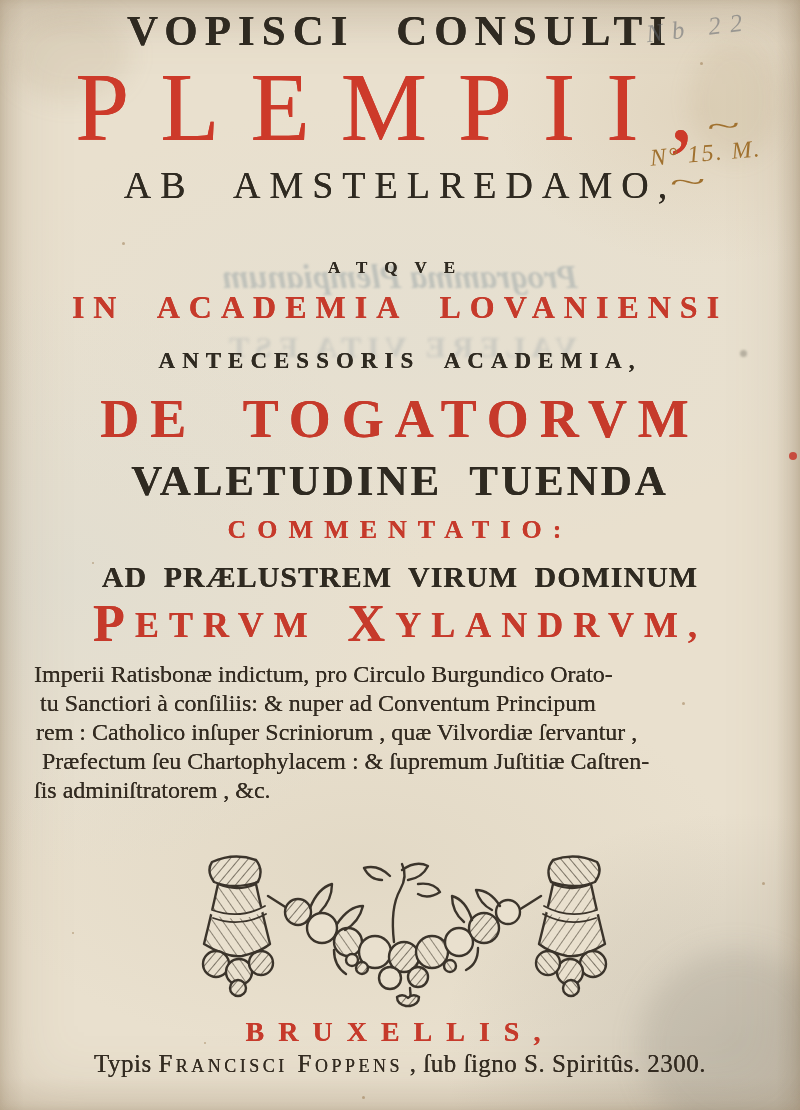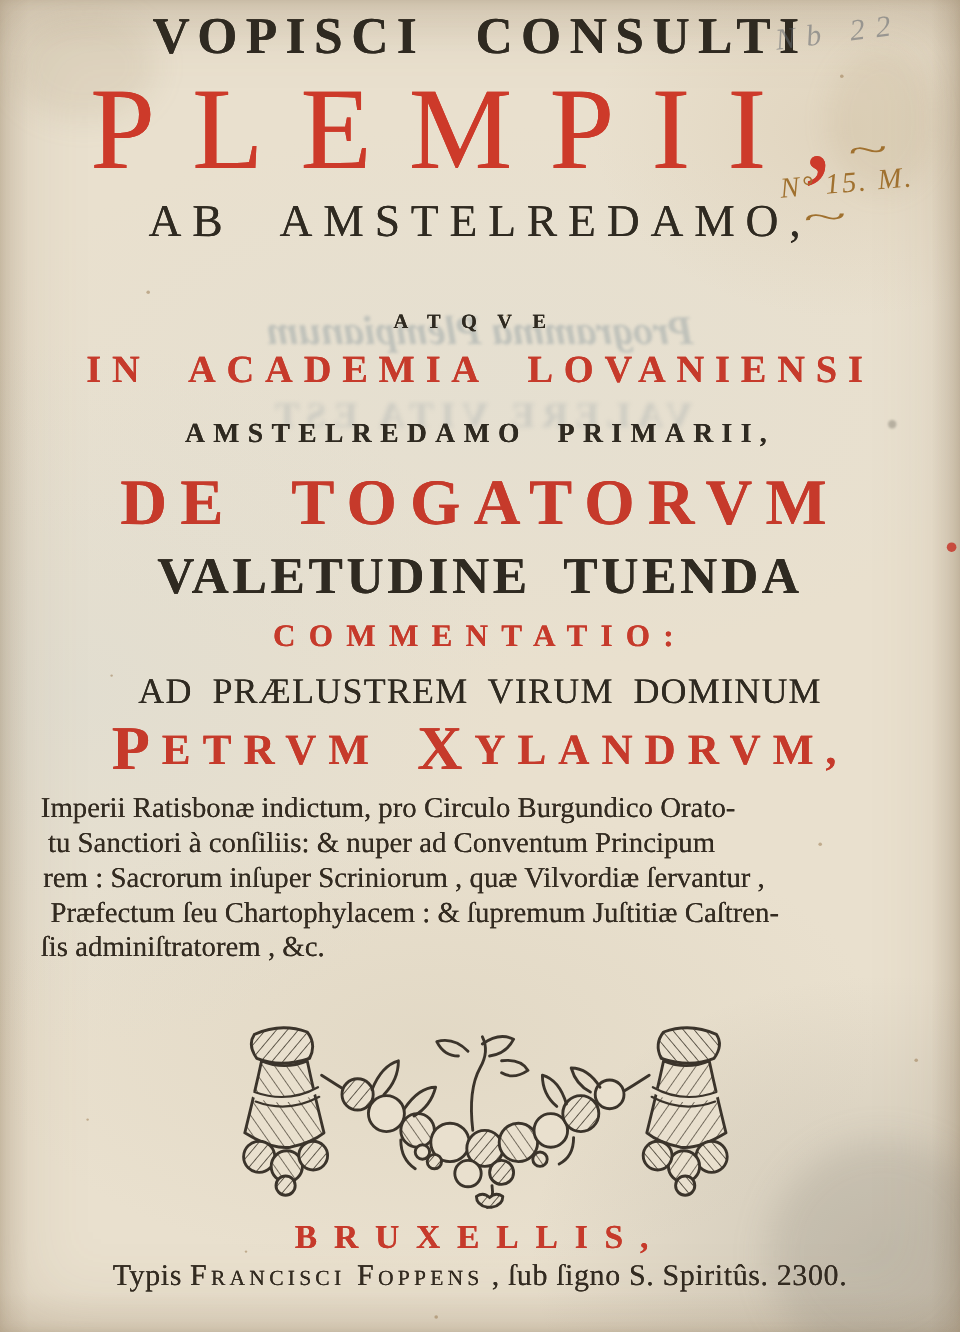--- a/index.html
+++ b/index.html
@@ -33,21 +33,21 @@
   .author-prefix{top:6px;font-size:43px;font-weight:bold;letter-spacing:7px;word-spacing:24px;}
   .author-surname{top:52px;font-size:97px;font-weight:normal;letter-spacing:31px;color:#cd3a2a;}
   .origin{top:163px;font-size:38px;font-weight:normal;letter-spacing:9px;word-spacing:22px;}
   .profession{top:215px;font-size:26px;font-weight:bold;letter-spacing:10px;word-spacing:16px;}
   .conjunction{top:258px;font-size:17px;font-weight:bold;letter-spacing:17px;}
   .academy{top:289px;font-size:32px;font-weight:bold;letter-spacing:9px;word-spacing:16px;}
   .office{top:348px;font-size:23px;font-weight:600;letter-spacing:7px;word-spacing:12px;}
   .work-title-1{top:388px;font-size:54px;font-weight:bold;letter-spacing:11px;word-spacing:22px;}
   .work-title-2{top:456px;font-size:43px;font-weight:bold;letter-spacing:3px;word-spacing:14px;}
   .work-title-3{top:515px;font-size:26px;font-weight:bold;letter-spacing:11px;}
-  .ded-intro{top:560px;font-size:30px;font-weight:400;letter-spacing:1px;word-spacing:8px;}
+  .ded-intro{top:560px;font-size:30px;font-weight:700;letter-spacing:1px;word-spacing:8px;}
   .ded-name{top:604px;font-size:36px;font-weight:bold;letter-spacing:10px;color:#c63a2b;}
   .ded-name .wordgap{display:inline-block;width:30px;}
   .ded-name .init{font-size:52px;line-height:36px;vertical-align:-4px;}
 
   .ded-titles{position:absolute;left:26px;top:660px;width:748px;font-size:24px;line-height:29px;
               color:#332b21;text-shadow:0 0 0.5px currentColor;}
   .ded-titles .tl{white-space:nowrap;}
   .tl.i1{margin-left:14px;} .tl.i2{margin-left:8px;} .tl.i3{margin-left:10px;}
   .tl.i4{margin-left:16px;} .tl.i5{margin-left:8px;}
 
@@ -92,34 +92,34 @@
 
   <div class="ghost ghost1">Programma Plempianum</div>
   <div class="ghost ghost2">VALERE VITA EST</div>
 
   <div class="layer print">
     <div class="cline author-prefix black">VOPISCI CONSULTI</div>
     <div class="cline author-surname">PLEMPII,</div>
     <div class="cline origin black">AB AMSTELREDAMO,</div>
     <div class="cline academy red">IN ACADEMIA LOVANIENSI</div>
     <div class="cline conjunction black">ATQVE</div>
-    <div class="cline office black">AMSTELREDAMO PRIMARII,</div>
+    <div class="cline office black">ANTECESSORIS ACADEMIA,</div>
 
     <div class="cline work-title-1 red">DE TOGATORVM</div>
     <div class="cline work-title-2 black">VALETUDINE TUENDA</div>
     <div class="cline work-title-3 red">COMMENTATIO:</div>
 
     <div class="cline ded-intro black">AD PRÆLUSTREM VIRUM DOMINUM</div>
 
     <div class="cline ded-name"><span class="init">P</span><span>ETRVM</span><span class="wordgap"></span><span class="init">X</span><span>YLANDRVM,</span></div>
 
     <div class="ded-titles">
       <div class="tl i2">Imperii Ratisbonæ indictum, pro Circulo Burgundico Orato-</div>
       <div class="tl i1">tu Sanctiori à conſiliis: &amp; nuper ad Conventum Principum</div>
-      <div class="tl i3">rem : Sacrorum inſuper Scriniorum , quæ Vilvordiæ ſervantur ,</div>
+      <div class="tl i3">rem : Catholico inſuper Scriniorum , quæ Vilvordiæ ſervantur ,</div>
       <div class="tl i4">Præfectum ſeu Chartophylacem : &amp; ſupremum Juſtitiæ Caſtren-</div>
       <div class="tl i5">ſis adminiſtratorem , &amp;c.</div>
     </div>
 
     <svg class="ornament" width="445" height="162" viewBox="0 0 445 162" xmlns="http://www.w3.org/2000/svg" xmlns:xlink="http://www.w3.org/1999/xlink">
       <defs>
         <pattern id="wh" width="7" height="7" patternUnits="userSpaceOnUse" patternTransform="rotate(40)">
           <rect width="7" height="7" fill="#e9e0ce"></rect>
           <line x1="0" y1="0" x2="0" y2="7" stroke="#4a4336" stroke-width="1.4"></line>
         </pattern>

